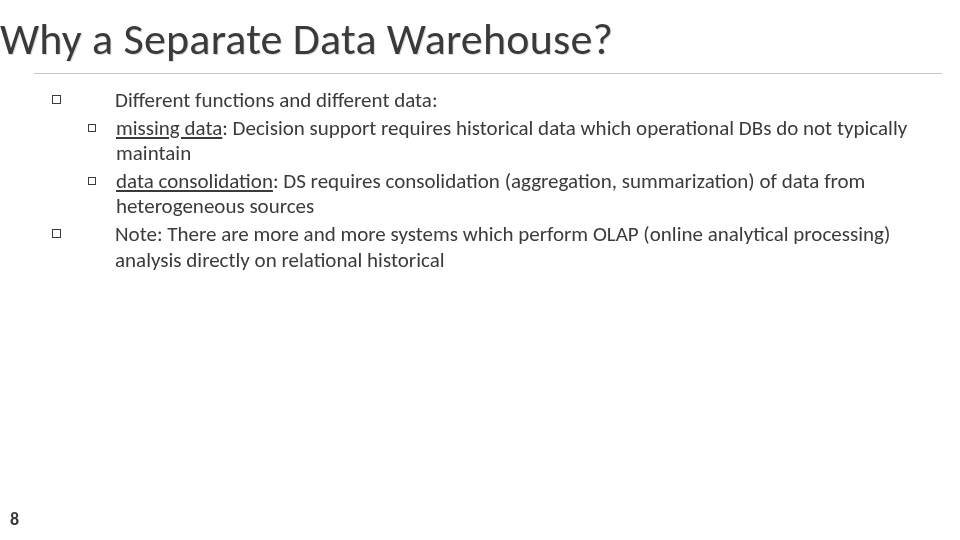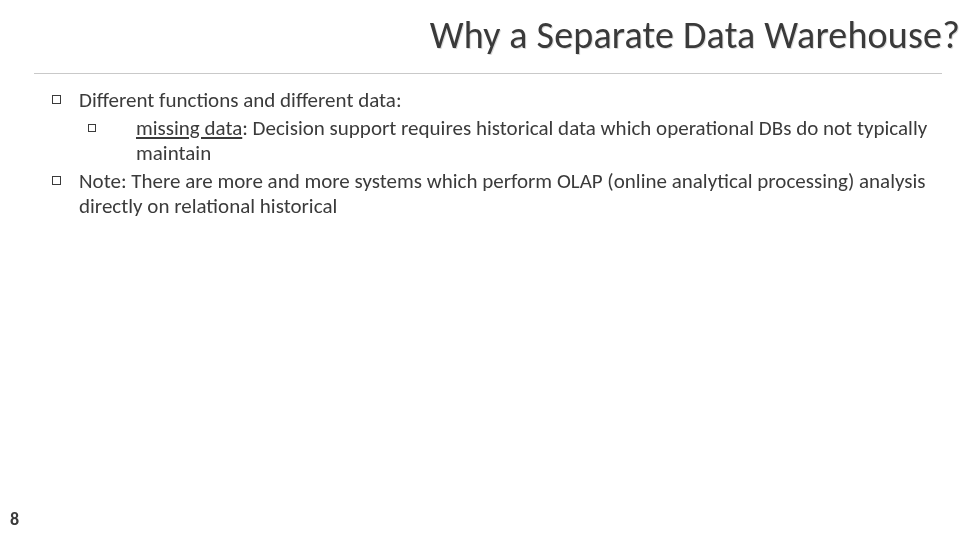--- a/index.html
+++ b/index.html
@@ -11,22 +11,22 @@
     font-family: Calibri, "Segoe UI", Arial, sans-serif;
     color: #3b3b3b;
     position: relative;
     overflow: hidden;
   }
   .title {
     position: absolute;
     top: 12px;
     left: 0;
     right: 0;
-    text-align: right;
-    font-size: 38px;
+    text-align: left;
+    font-size: 44px;
     font-weight: 400;
     color: #3a3a3a;
     text-shadow: 1px 1px 0 rgba(0,0,0,0.15);
     letter-spacing: 0.2px;
   }
   .rule {
     position: absolute;
     top: 73px;
     left: 34px;
     right: 18px;
@@ -38,26 +38,26 @@
     top: 88px;
     left: 52px;
     right: 18px;
     font-size: 21px;
     line-height: 1.22;
     color: #3b3b3b;
   }
   .l1 {
     display: flex;
     margin-bottom: 2px;
+    gap: 36px;
   }
   .l2 {
     display: flex;
     margin-left: 36px;
     margin-bottom: 2px;
-    gap: 20px;
   }
   .sq {
     flex: 0 0 auto;
     width: 9px;
     height: 9px;
     border: 1.5px solid #3b3b3b;
     margin-top: 7px;
     margin-right: 18px;
     box-sizing: border-box;
   }
@@ -93,20 +93,26 @@
     <span class="txt">Different functions and different data:</span>
   </div>
 
   <div class="l2">
     <span class="sq"></span>
     <span class="txt">
       <span class="u">missing data</span><span>: Decision support requires historical data which operational DBs do not typically maintain</span>
     </span>
   </div>
 
+  <div class="l2">
+    <span class="sq"></span>
+    <span class="txt">
+      <span class="u">data consolidation</span><span>:  DS requires consolidation (aggregation, summarization) of data from heterogeneous sources</span>
+    </span>
+  </div>
 
 
   <div class="l1">
     <span class="sq"></span>
     <span class="txt">Note: There are more and more systems which perform OLAP  (online analytical processing) analysis directly on relational historical</span>
   </div>
 
 </div>
 
 <div class="pagenum">8</div>

